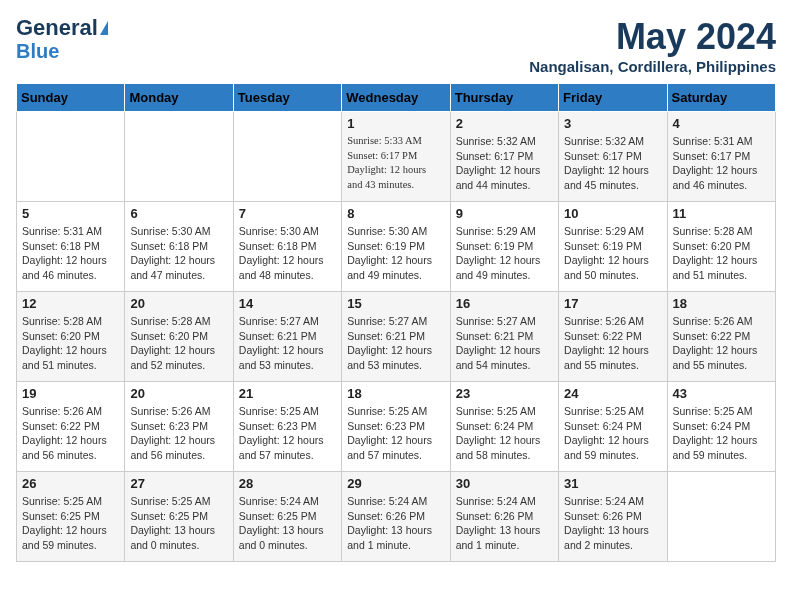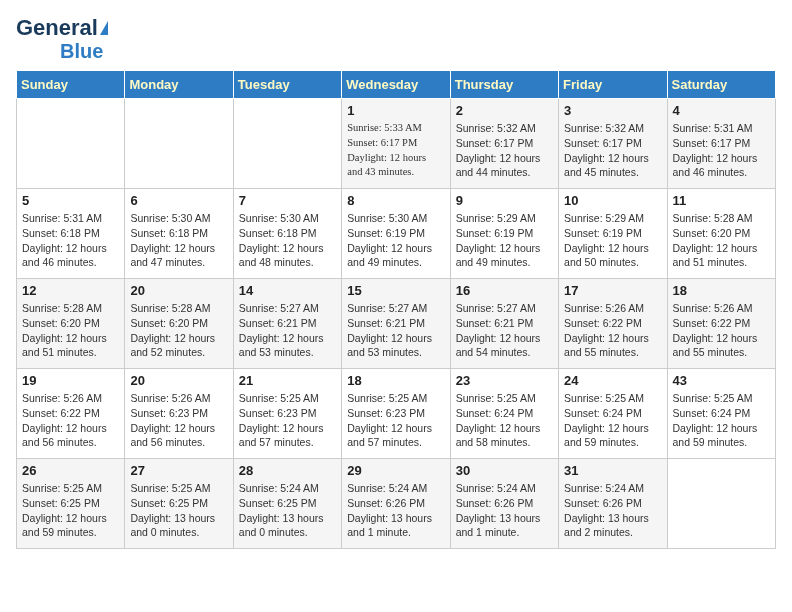--- a/index.html
+++ b/index.html
@@ -50,21 +50,21 @@
       color: #1a3a5c;
       font-weight: bold;
     }
     table {
       width: 100%;
       border-collapse: collapse;
       table-layout: fixed;
     }
     thead tr th {
       background-color: #2e7dc4;
-      color: #fef9c3;
+      color: #000000;
       font-size: 13px;
       font-weight: bold;
       padding: 6px 4px;
       text-align: left;
       border: 1px solid #fff;
     }
     tbody tr td {
       border: 1px solid #ccc;
       vertical-align: top;
       padding: 4px 5px;
@@ -91,21 +91,25 @@
   </style>
 </head>
 <body>
 
 <div class="header">
   <div class="logo">
     <div style="display:flex;align-items:center;">
       <span class="logo-text">General</span>
       <span class="logo-triangle"></span>
     </div>
-    <span class="logo-text" style="color:#2e7dc4;font-size:20px;margin-left:44px;">Blue</span>
+    <span class="logo-text" style="color:#2e7dc4;font-size:20px;">Blue</span>
+  </div>
+  <div class="title-block">
+    <div class="month-title">May 2024</div>
+    <div class="location">Nangalisan, Cordillera, Philippines</div>
   </div>
 </div>
 
 <table>
   <thead>
     <tr id="header-row">
         <th>Sunday</th>
         <th>Monday</th>
         <th>Tuesday</th>
         <th>Wednesday</th>

